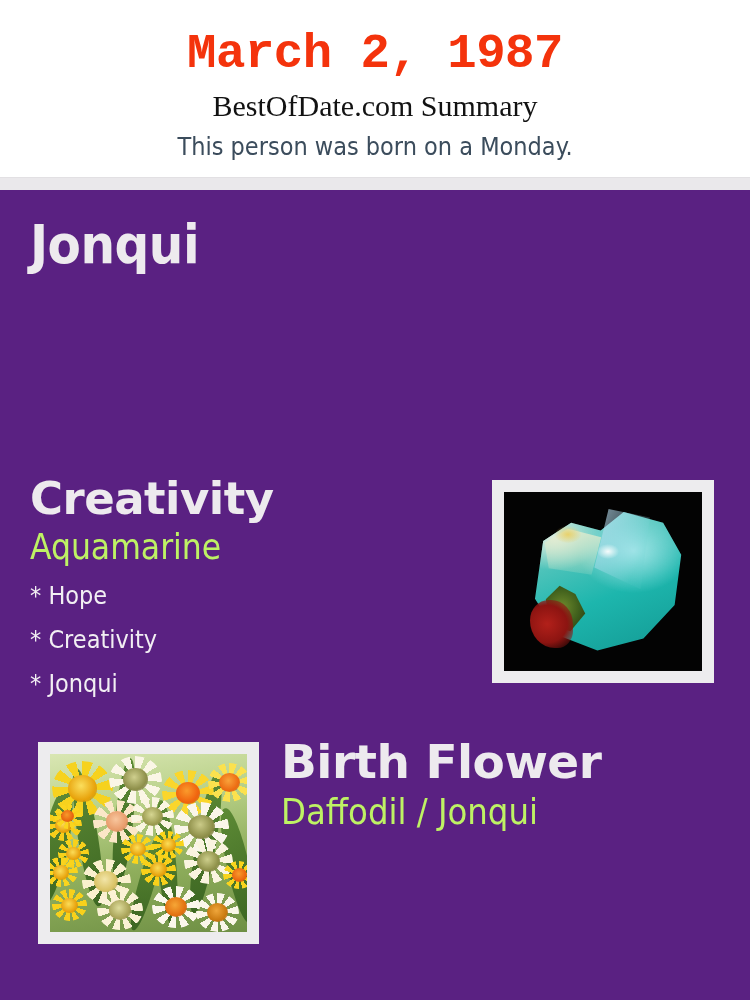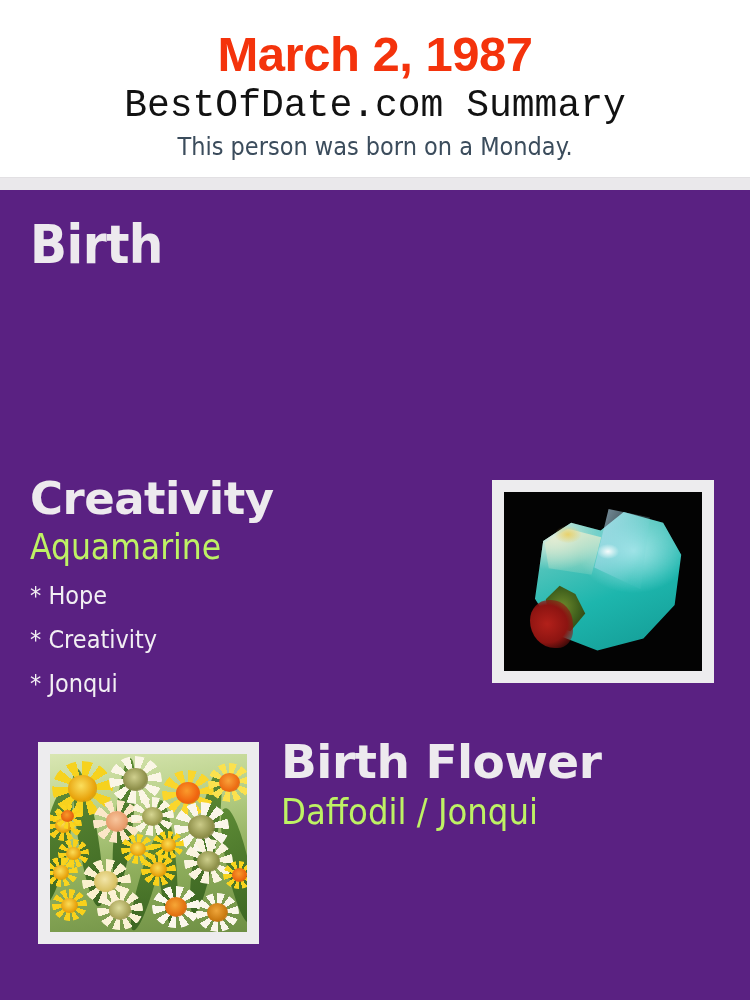--- a/index.html
+++ b/index.html
@@ -26,32 +26,32 @@
     left: 0; top: 0;
     width: 750px;
     height: 177px;
     background: #ffffff;
     text-align: center;
     box-sizing: border-box;
   }
   .header-date {
     margin: 0;
     padding-top: 25px;
-    font-family: Liberation Sans, sans-serif;
+    font-family: Liberation Mono, monospace;
     font-size: 49px;
     font-weight: bold;
     line-height: 58px;
     letter-spacing: -0.5px;
     color: #F4330C;
   }
   .header-site {
     margin: 0;
     padding-top: 5px;
-    font-family: Liberation Mono, monospace;
-    font-size: 38px;
+    font-family: Liberation Serif, serif;
+    font-size: 30px;
     font-weight: normal;
     line-height: 36px;
     color: #121212;
   }
   .header-dow {
     margin: 4px;
     padding-top: 3px;
     font-family: "DejaVu Sans Condensed", "Liberation Sans Narrow", "Liberation Sans", sans-serif;
     font-size: 25px;
     font-weight: normal;
@@ -302,21 +302,21 @@
     <h1 class="header-date">March 2, 1987</h1>
     <div class="header-site">BestOfDate.com Summary</div>
     <div class="header-dow">This person was born on a Monday.</div>
   </div>
 
   <div class="divider-band"></div>
 
   <div class="body-panel">
 
     <div class="sign-block">
-      <h2 class="sign-title">Birth</h2>
+      <h2 class="sign-title">Jonqui</h2>
     </div>
 
     <div class="birthstone-block">
       <h2 class="section-heading">Creativity</h2>
       <div class="section-subtitle">Aquamarine</div>
       <ul class="trait-list">
         <li>* Hope</li>
         <li>* Creativity</li>
         <li>* Jonqui</li>
       </ul>

